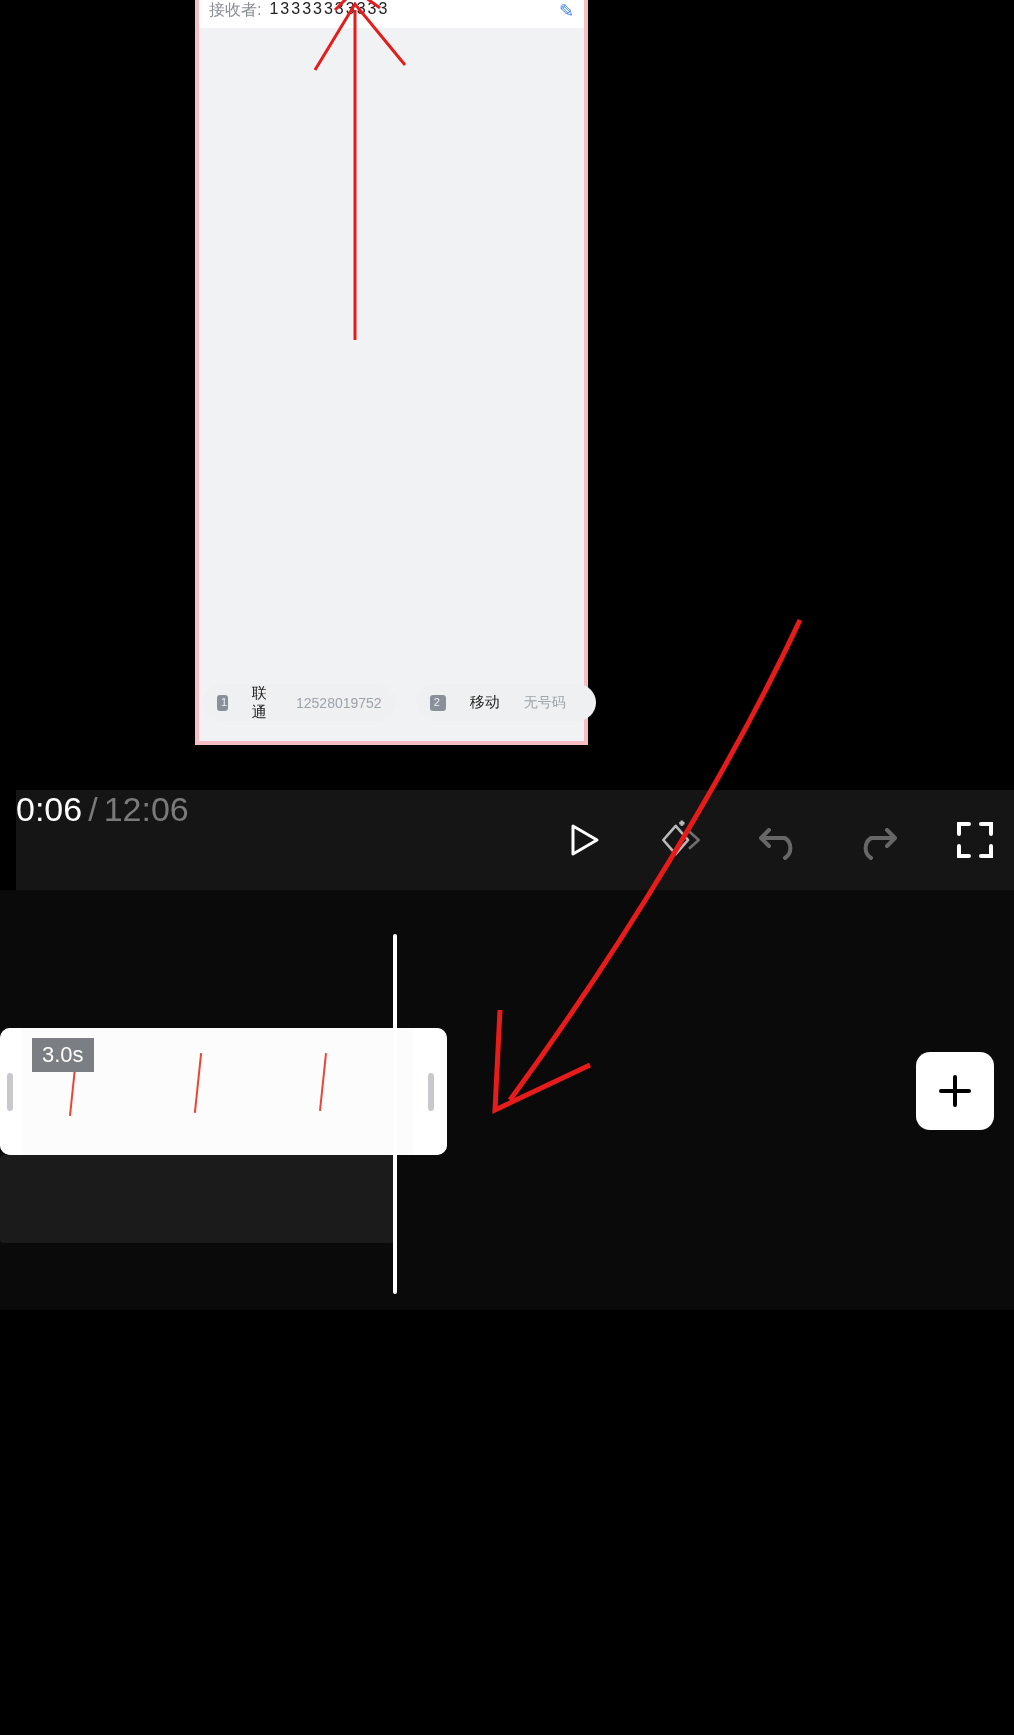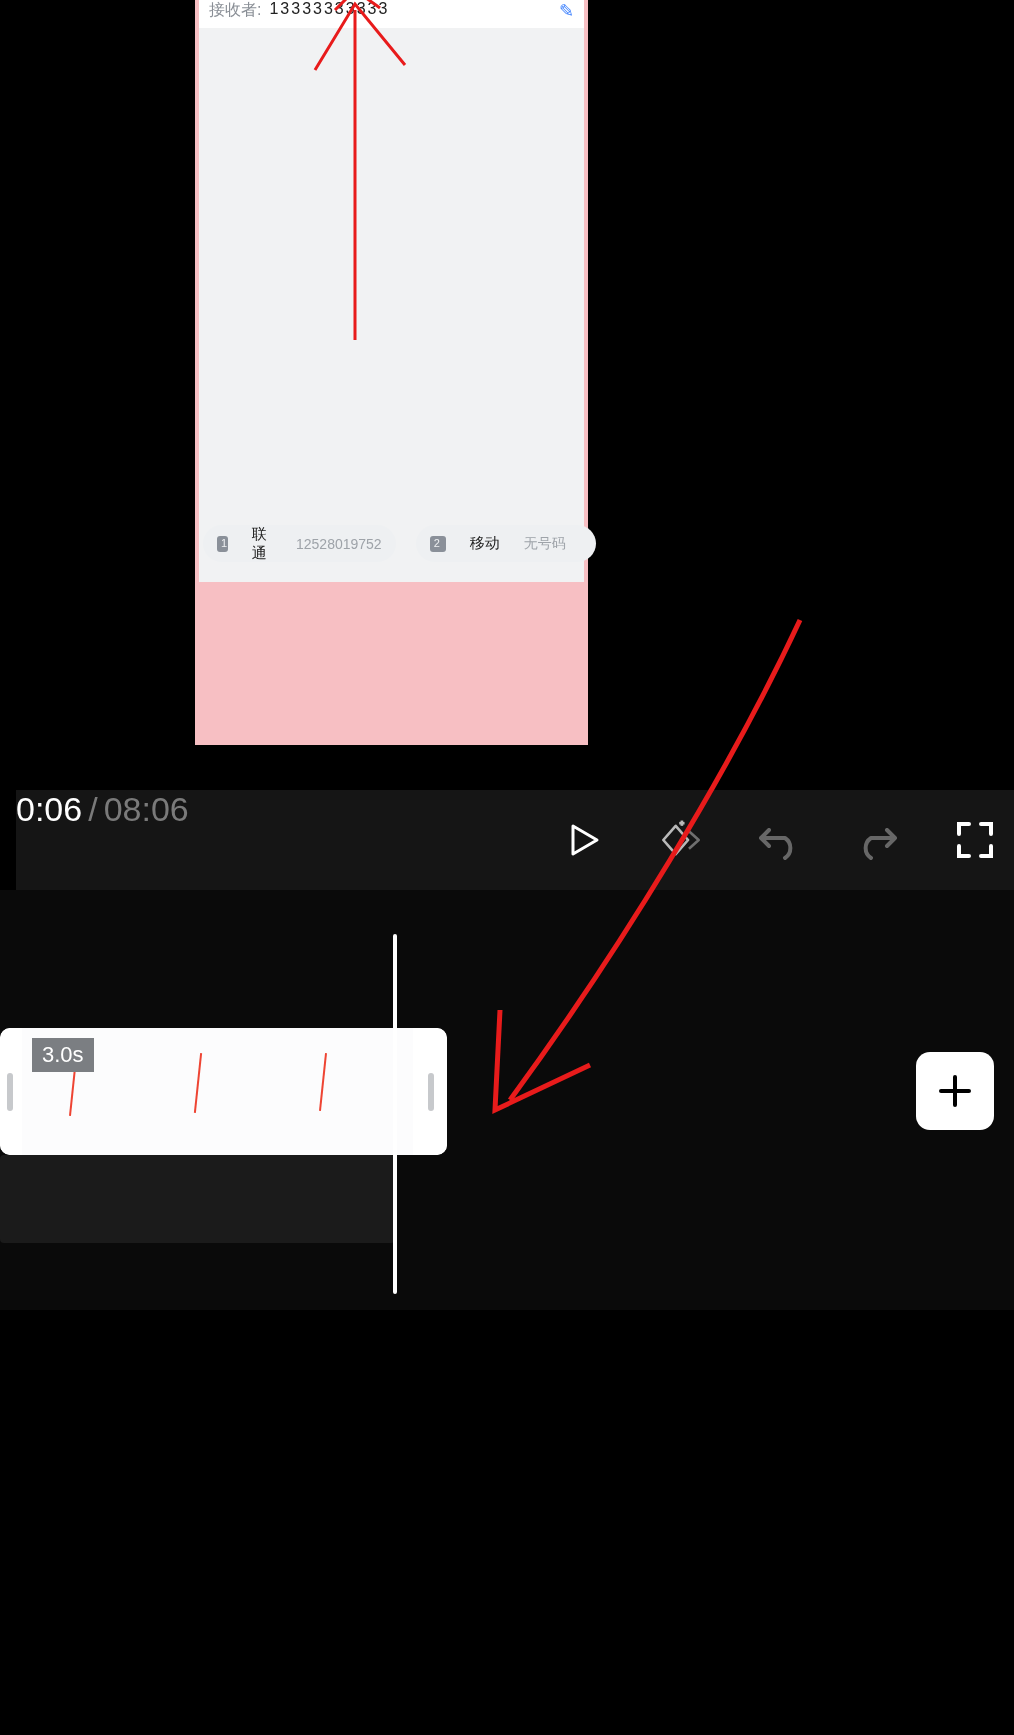--- a/index.html
+++ b/index.html
@@ -2,21 +2,21 @@
 <html><head>
 <meta charset="utf-8">
 <style>
   * { box-sizing: border-box; margin: 0; padding: 0; }
   html, body { width: 1014px; height: 1735px; background: #000; font-family: -apple-system, "Helvetica Neue", Arial, sans-serif; color: #fff; overflow: hidden; }
   .stage { position: relative; width: 1014px; height: 1735px; background:#000; }
 
   
   .preview-wrap { position:absolute; left:195px; top:0; width:393px; height:788px; background:#000; }
   .frame-border { position:absolute; left:0; top:0; width:393px; height:745px; background:#f7bfc3; }
-  .frame { position:absolute; left:4px; top:0; width:385px; height:582px; background:#f1f2f3; }
+  .frame { position:absolute; left:4px; top:0; width:385px; height:741px; background:#f1f2f3; }
   .frame-header { position:absolute; left:0; top:0; width:385px; height:28px; background:#fff; display:flex; align-items:flex-start; gap:8px; padding:0 10px; font-size:16px; color:#8a8f96; overflow:hidden;}
   .frame-header .lbl { color:#8a8f96; }
   .frame-header .val { color:#222; letter-spacing:2px; }
   .frame-header .edit-icon { margin-left:auto; color:#3e82ff; font-size:18px; }
 
   
   .chips { position:absolute; left:0; bottom:20px; width:385px; display:flex; gap:20px; padding:0 0 0 4px; }
   .chip { flex:0 0 180px; height:37px; background:#eef0f2; border-radius:20px; display:flex; align-items:center; padding:0 14px; gap:24px; }
   .chip .sim-ic { width:16px; height:16px; background:#8a9099; border-radius:3px; position:relative; }
   .chip .sim-ic.two::after { content:"2"; position:absolute; color:#eef0f2; font-size:11px; left:4px; top:1px; }
@@ -95,21 +95,21 @@
   <svg class="anno" style="left:195px; top:-10px;" width="400" height="370">
     <path d="M160 350 C160 250 160 120 160 20" stroke="#e81b1b" stroke-width="3" fill="none"></path>
     <path d="M120 80 L160 14 L210 75" stroke="#e81b1b" stroke-width="3" fill="none"></path>
     <path d="M140 20 L160 0 L185 18" stroke="#e81b1b" stroke-width="3" fill="none"></path>
   </svg>
 
   <div class="ctrl">
     <div class="time">
       <span class="cur">0:06</span>
       <span class="sep">/</span>
-      <span class="tot">08:06</span>
+      <span class="tot">12:06</span>
     </div>
     <div class="btns">
       <div class="ibtn">
         <svg width="40" height="40" viewBox="0 0 40 40">
             <path d="M10 6 L34 20 L10 34 Z" fill="none" stroke="#fff" stroke-width="3" stroke-linejoin="round"></path>
           </svg>
       </div>
       <div class="ibtn">
         <svg width="52" height="44" viewBox="0 0 52 44">
           <path d="M20 6 L34 22 L20 38 L6 22 Z" fill="none" stroke="#b9b9b9" stroke-width="3" stroke-linejoin="round"></path>

